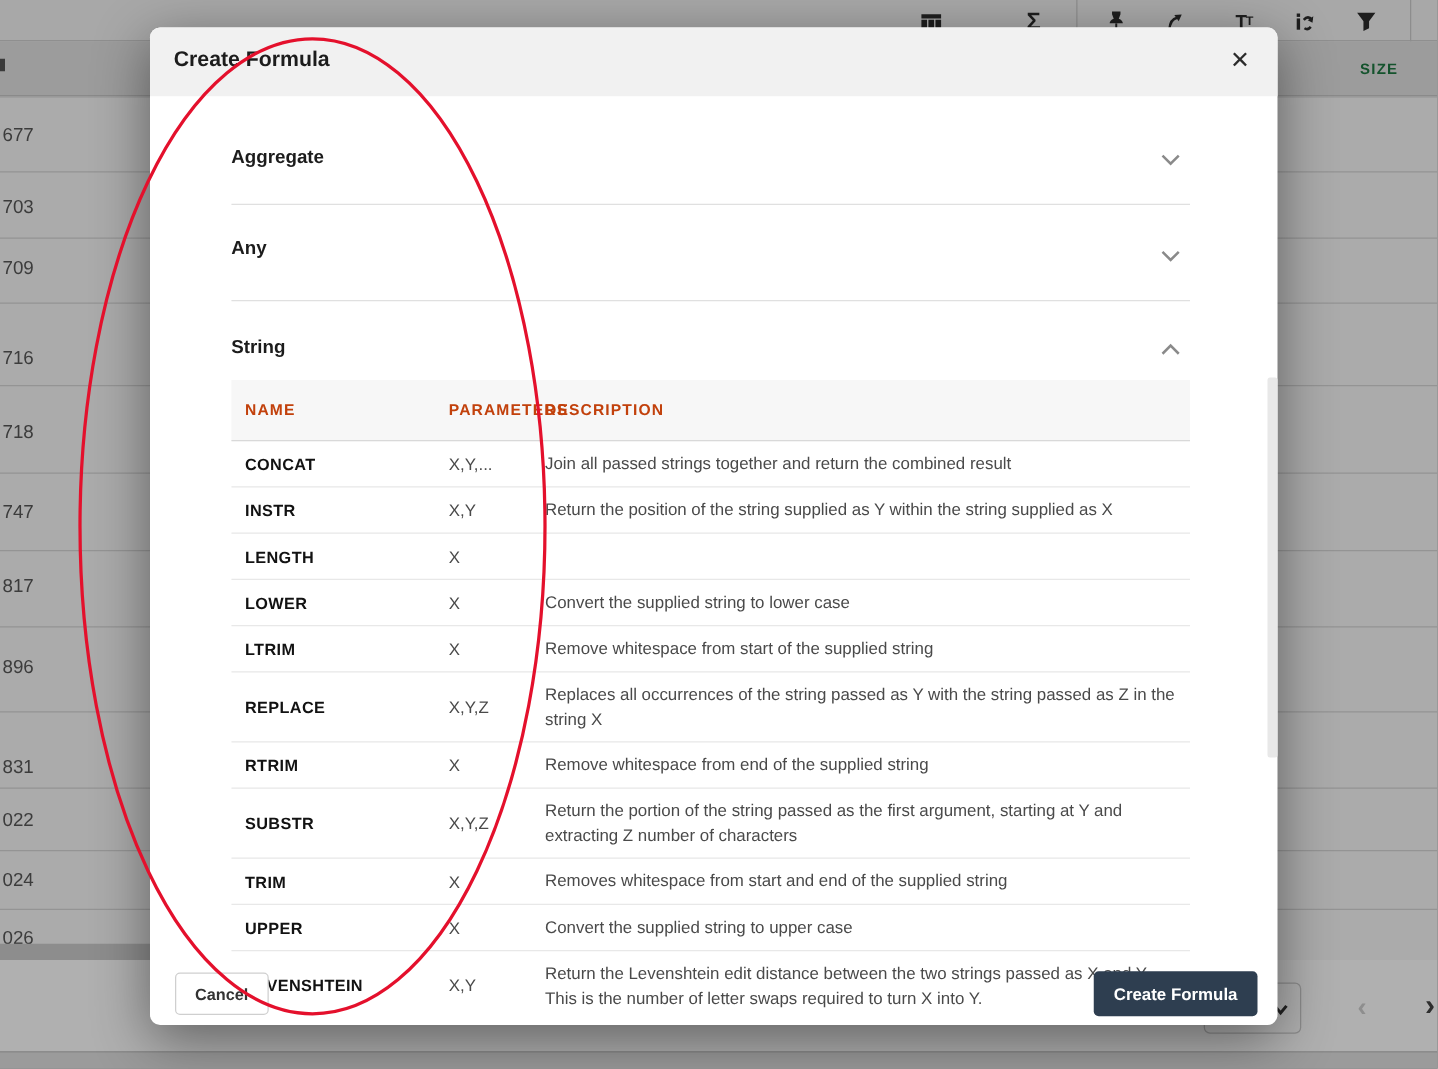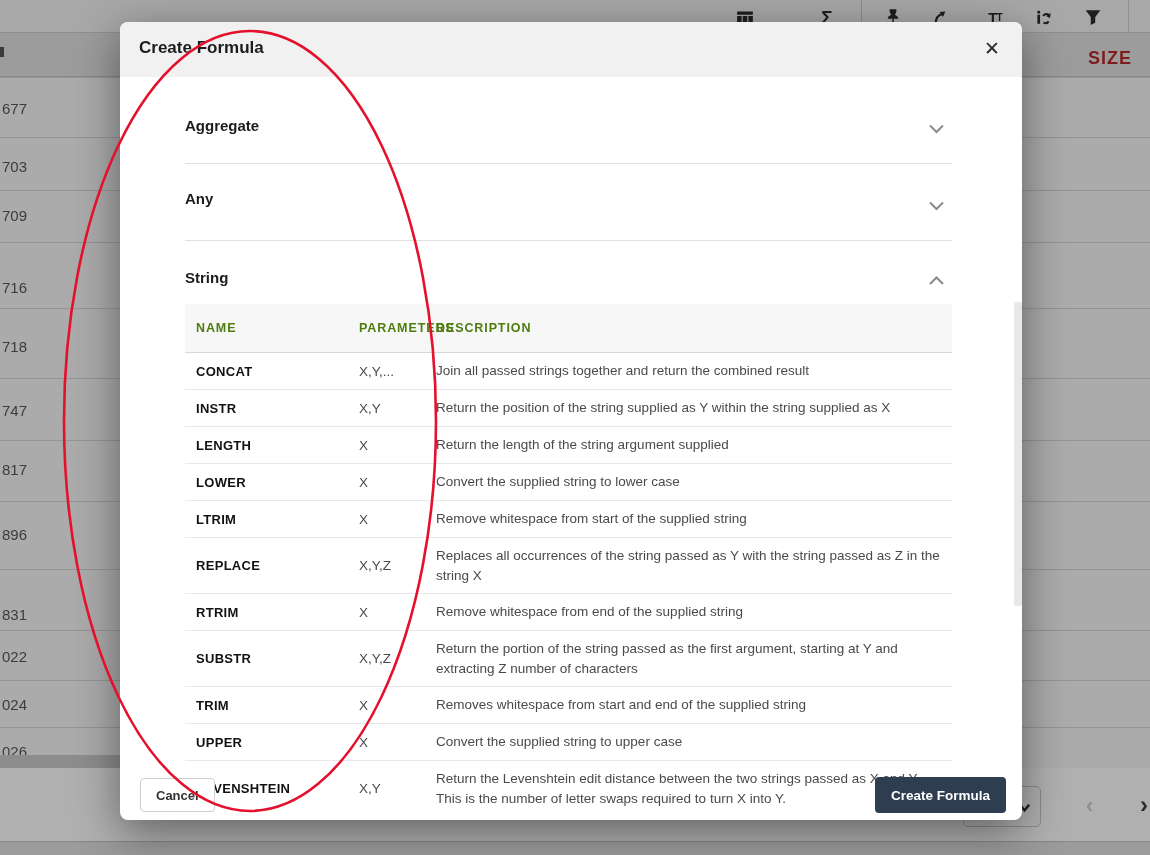--- a/index.html
+++ b/index.html
@@ -8,21 +8,21 @@
 
   
   .bg-toolbar{position:absolute;left:0;top:0;width:1150px;height:33px;background:#a8a8a8;border-bottom:1px solid #8f8f8f;}
   .bg-toolbar .tb-icon{position:absolute;top:4px;width:26px;height:26px;display:flex;align-items:center;justify-content:center;color:#1e1e1e;}
   .tb-divider{position:absolute;top:0;width:1px;height:77px;background:#8d8d8d;}
   .tb-divider.short{height:33px;}
   .sigma{font-size:19px;font-weight:700;line-height:1;}
   .ttglyph{font-weight:700;font-size:15px;letter-spacing:-1px;}
   .ttglyph .small{font-size:10px;}
   .bg-colheader{position:absolute;left:0;top:33px;width:1150px;height:44px;background:#9c9c9c;border-bottom:1px solid #8a8a8a;}
-  .size-label{position:absolute;left:1088px;top:48px;font-size:18px;font-weight:700;letter-spacing:1px;color:#7f1d1d;text-align:center;}
+  .size-label{position:absolute;left:1088px;top:48px;font-size:12px;font-weight:700;letter-spacing:1px;color:#14532d;text-align:center;}
   .left-sliver{position:absolute;left:0;top:47px;width:4px;height:10px;background:#3a3a3a;}
   .bg-rows{position:absolute;left:0;top:77px;width:1150px;height:691px;background:#ababab;}
   .bg-divider{position:absolute;left:0;width:1150px;height:1px;background:#949494;}
   .bg-num{position:absolute;left:2px;transform:translateY(-50%);font-size:15px;color:#3c3c3c;}
   .bg-hscroll{position:absolute;left:0;top:755px;width:124px;height:13px;background:#8d8d8d;}
   .bg-lower{position:absolute;left:0;top:768px;width:1150px;height:73px;background:#b0b0b0;}
   .bg-bottomstrip{position:absolute;left:0;top:841px;width:1150px;height:14px;background:#9b9b9b;border-top:1px solid #878787;}
   .bg-select{position:absolute;left:963px;top:786px;width:78px;height:41px;border:1.5px solid #8c8c8c;border-radius:5px;}
   .bg-select svg{position:absolute;right:8px;top:13px;}
   .pg-prev{position:absolute;left:1086px;top:793px;font-size:22px;color:#8e8e8e;font-weight:700;}
@@ -36,21 +36,21 @@
   .modal-close{position:absolute;right:22px;top:14px;font-size:19px;color:#2b2b2b;cursor:pointer;line-height:1.4;}
   .modal-body{position:absolute;left:65px;top:55px;width:767px;height:693px;overflow:hidden;margin-top:36px;}
   .acc-section{position:relative;width:100%;border-bottom:1px solid #e0e0e0;}
   .acc-label{position:absolute;left:0;font-size:15px;font-weight:700;color:#1c1c1c;}
   .acc-chevron{position:absolute;right:7px;}
   .sec1{height:51px;}.sec1 .acc-label{top:4px;}.sec1 .acc-chevron{top:8px;}
   .sec2{height:77px;}.sec2 .acc-label{top:26px;}.sec2 .acc-chevron{top:34px;}
   .sec3{height:63px;border-bottom:none;}.sec3 .acc-label{top:28px;}.sec3 .acc-chevron{top:32px;}
 
   .t-header{display:flex;width:100%;height:49px;background:#f7f7f7;border-bottom:1px solid #d9d9d9;align-items:center;}
-  .t-header .h{font-size:12.5px;font-weight:700;letter-spacing:.9px;color:#4d7c0f;}
+  .t-header .h{font-size:12.5px;font-weight:700;letter-spacing:.9px;color:#c2410c;}
   .t-row{display:flex;width:100%;height:37px;border-bottom:1px solid #e8e8e8;align-items:center;}
   .t-row.tall{height:56px;}
   .c{font-size:13.5px;color:#4a4a4a;}
   .col-name{width:126px;padding-left:11px;flex:none;}
   .col-params{width:125px;flex:none;padding-left:48px;}
   .col-desc{flex:1;padding-right:6px;line-height:20px;}
   .t-row .col-name{font-weight:700;color:#121212;font-size:13px;letter-spacing:.3px;}
   .scroll-thumb{position:absolute;right:0;top:280px;width:8px;height:304px;background:#e8e8e8;border-radius:2px;}
   .btn-cancel{position:absolute;left:20px;top:756px;height:34px;padding:0 15px;background:#fff;border:1px solid #cfcfcf;
               border-radius:4px;font-size:13px;font-weight:700;color:#333;display:flex;align-items:center;cursor:pointer;}
@@ -195,21 +195,20 @@
 
   <div class="t-row">
     <div class="c col-name">INSTR</div>
     <div class="c col-params">X,Y</div>
     <div class="c col-desc">Return the position of the string supplied as Y within the string supplied as X</div>
   </div>
 
   <div class="t-row">
     <div class="c col-name">LENGTH</div>
     <div class="c col-params">X</div>
-    <div class="c col-desc">Return the length of the string argument supplied</div>
   </div>
 
   <div class="t-row">
     <div class="c col-name">LOWER</div>
     <div class="c col-params">X</div>
     <div class="c col-desc">Convert the supplied string to lower case</div>
   </div>
 
   <div class="t-row">
     <div class="c col-name">LTRIM</div>

